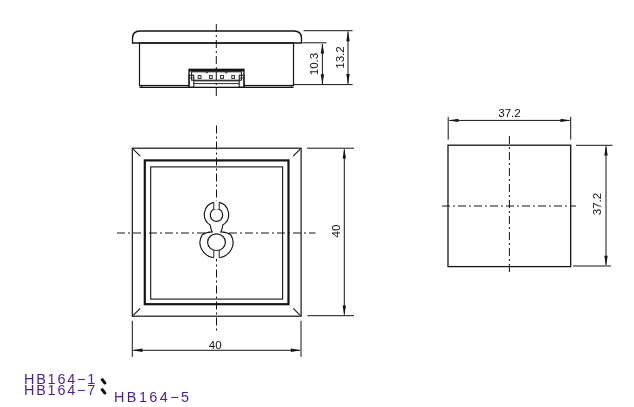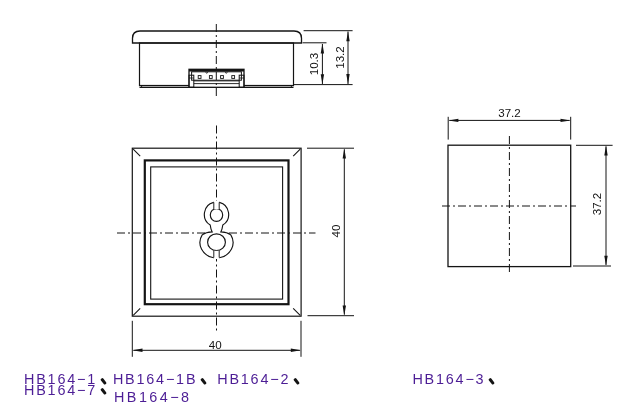--- a/index.html
+++ b/index.html
@@ -138,18 +138,15 @@
     <line x1="576" y1="145.3" x2="612.6" y2="145.3"></line>
     <line x1="573" y1="266" x2="611" y2="266"></line>
     <line x1="606" y1="146.4" x2="606" y2="264.9"></line>
     <path d="M 606 145.5 l -1.7 10 l 3.4 0 Z" fill="#141414" stroke="none"></path>
     <path d="M 606 265.8 l -1.7 -10 l 3.4 0 Z" fill="#141414" stroke="none"></path>
   </g>
   <text x="0" y="0" transform="translate(601.2,204) rotate(-90)" text-anchor="middle" font-size="11.6" fill="#141414">37.2</text>
 </svg>
 
 <div class="seg" style="left:24px;top:371.3px">HB164−1<span class="dn"></span></div>
-<div class="seg" style="left:112.9px;top:371.3px">HB164−1B<span class="dn"></span></div>
-<div class="seg" style="left:217.2px;top:371.3px">HB164−2<span class="dn"></span></div>
-<div class="seg" style="left:412.4px;top:371.3px">HB164−3<span class="dn"></span></div>
 <div class="seg" style="left:24px;top:382px">HB164−7<span class="dn"></span></div>
-<div class="seg" style="left:114px;top:388.7px;letter-spacing:2.45px">HB164−8</div>
+<div class="seg" style="left:114px;top:388.7px;letter-spacing:2.45px">HB164−5</div>
 </div>
 
 </body></html>

